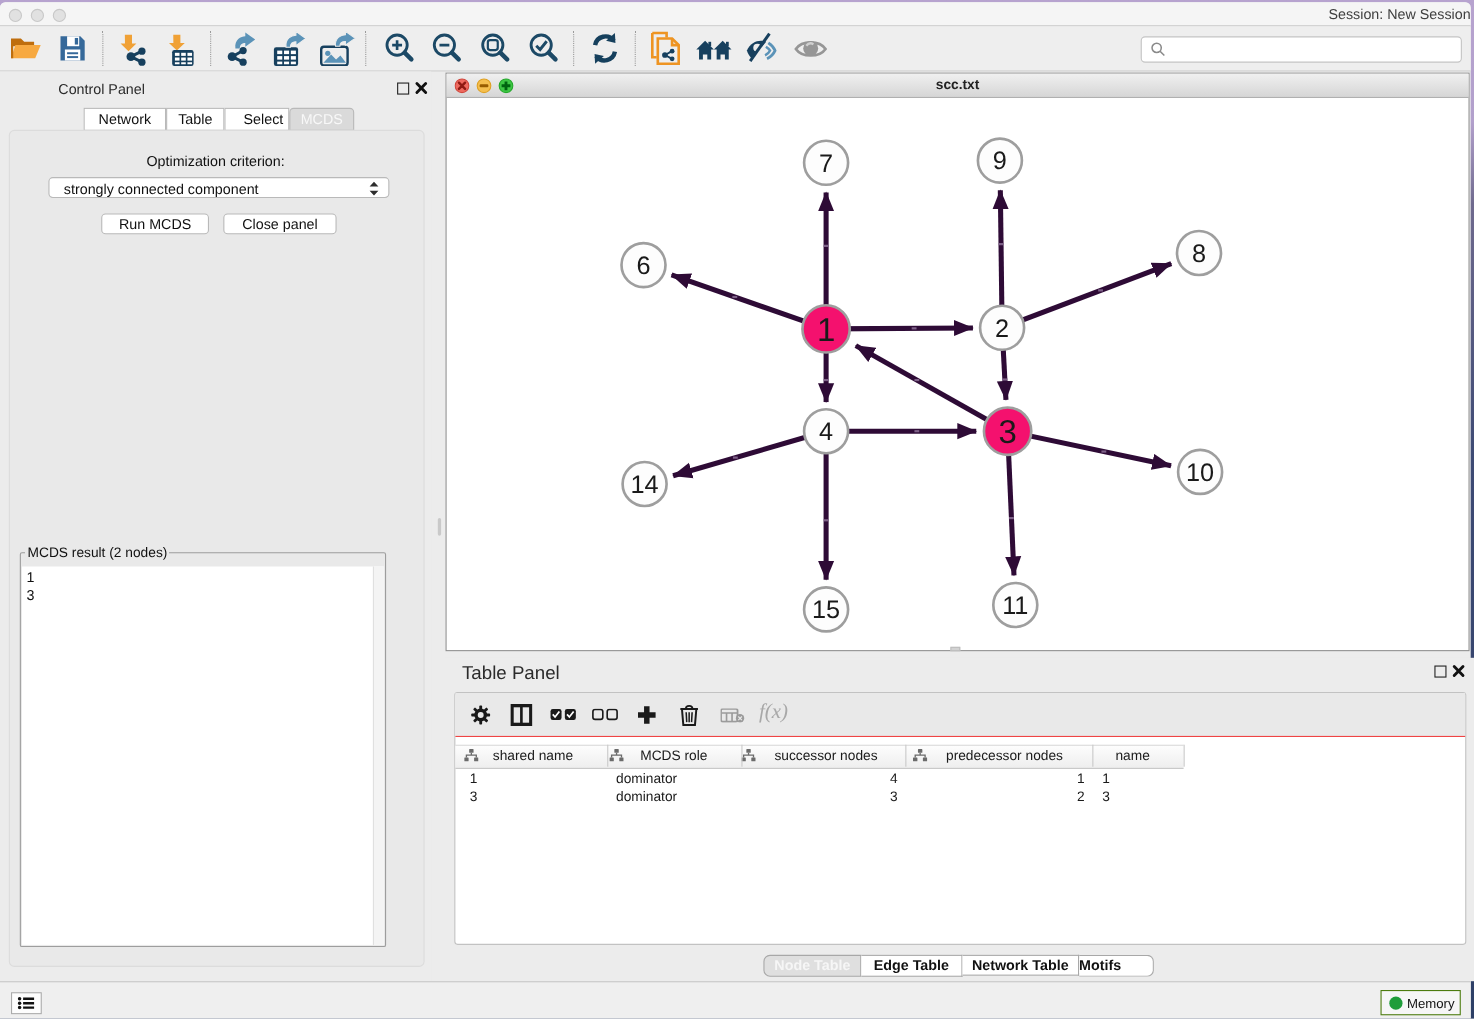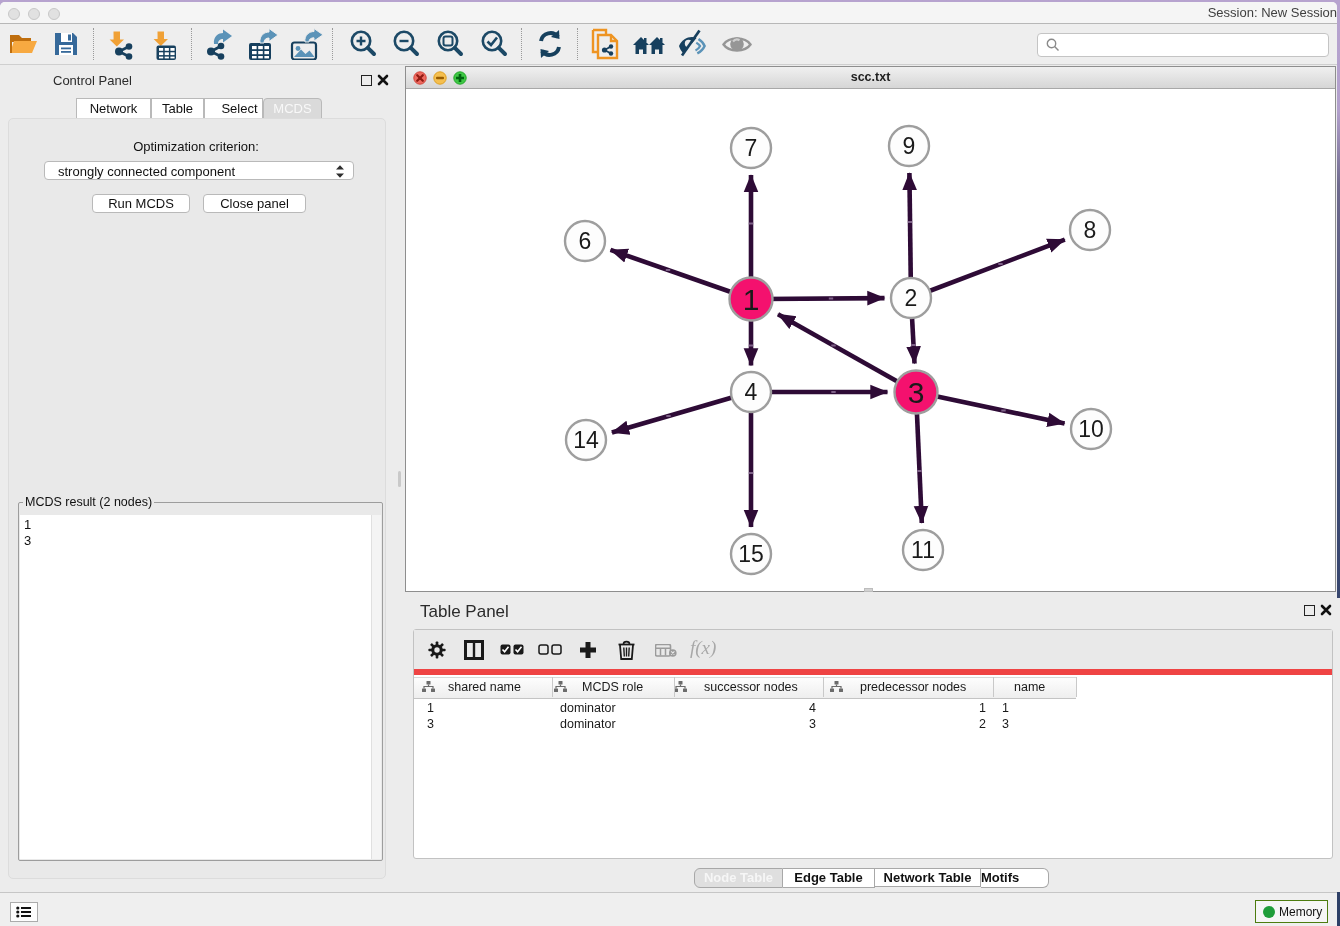--- a/index.html
+++ b/index.html
@@ -22,21 +22,21 @@
   .tab{position:absolute;top:33px;height:21px;box-sizing:border-box;background:#fff;border:1px solid #b9b9b9;font-size:13px;color:#111;text-align:center;line-height:19px;}
   #cp-inner{position:absolute;left:8px;top:53px;width:376px;height:759px;background:#e9e9e9;border:1px solid #dcdcdc;border-radius:5px;}
   
   #nframe{position:absolute;left:405px;top:64px;width:931px;height:526px;background:#fff;border:1px solid #8e8e8e;box-sizing:border-box;}
   #ntitle{position:absolute;left:0;top:0;width:100%;height:21px;background:linear-gradient(#f0f0f0,#d6d6d6);border-bottom:1px solid #a8a8a8;}
   #ntext{position:absolute;width:100%;top:3px;text-align:center;font-size:12.5px;font-weight:600;color:#222;}
   
   #tpanel{position:absolute;left:405px;top:596px;width:935px;height:294px;background:#ececec;}
   #tp-title{position:absolute;left:15px;top:4px;font-size:17px;color:#2b2b2b;}
   #tbox{position:absolute;left:8px;top:31px;width:920px;height:230px;background:#fff;border:1px solid #c2c2c2;border-radius:3px;box-sizing:border-box;}
-  #ttoolbar{position:absolute;left:0;top:0;width:100%;height:39px;background:#e9e9e9;border-bottom:6px solid #ef4444;text-decoration:underline;}
+  #ttoolbar{position:absolute;left:0;top:0;width:100%;height:39px;background:#e9e9e9;border-bottom:1px solid #ef4444;text-decoration:underline;}
   
   #statusbar{position:absolute;left:0;top:890px;width:100%;height:36px;background:#efefef;border-top:1px solid #c6c6c6;}
 </style>
 </head>
 <body>
 <div id="win">
   <div id="titlebar">
     <div class="tl" style="left:8px;"></div>
     <div class="tl" style="left:28px;"></div>
     <div class="tl" style="left:48px;"></div>
@@ -204,21 +204,21 @@
     <div class="abs" style="left:0;top:74px;width:392px;text-align:center;font-size:13px;color:#111;">Optimization criterion:</div>
     <div class="abs" style="left:44px;top:96px;width:310px;height:19px;background:#fff;border:1px solid #b9b9b9;border-radius:4px;box-sizing:border-box;">
       <span class="abs" style="left:13px;top:2px;font-size:13px;color:#111;">strongly connected component</span>
       <svg class="abs" style="right:7px;top:2px;" width="12" height="15" viewBox="0 0 12 15">
           <path d="M2 5.5 L6 1.2 L10 5.5 Z M2 9.5 L6 13.8 L10 9.5 Z" fill="#2d2d2d"></path>
         </svg>
     </div>
     <div class="abs" style="left:92px;top:129px;width:98px;height:19px;background:#fff;border:1px solid #b9b9b9;border-radius:4px;box-sizing:border-box;text-align:center;font-size:13px;line-height:17px;color:#111;">Run MCDS</div>
     <div class="abs" style="left:203px;top:129px;width:103px;height:19px;background:#fff;border:1px solid #b9b9b9;border-radius:4px;box-sizing:border-box;text-align:center;font-size:13px;line-height:17px;color:#111;">Close panel</div>
 
-    <fieldset class="abs" style="left:18px;top:430px;width:365px;height:366px;border:1px solid #9d9d9d;border-radius:2px;margin:0;padding:0;box-sizing:border-box;background:#e9e9e9;">
+    <fieldset class="abs" style="left:18px;top:430px;width:333px;height:366px;border:1px solid #9d9d9d;border-radius:2px;margin:0;padding:0;box-sizing:border-box;background:#e9e9e9;">
       <legend style="font-size:12.5px;color:#111;margin-left:4px;padding:0 2px;">MCDS result (2 nodes)</legend>
       <div style="position:absolute;left:1px;top:6px;right:1px;bottom:1px;background:#fff;">
         <div style="position:absolute;left:4px;top:2px;font-size:13px;line-height:16px;color:#111;">1<br>3</div>
         <div style="position:absolute;right:0;top:0;bottom:0;width:9px;background:#f4f4f4;border-left:1px solid #e0e0e0;"></div>
       </div>
     </fieldset>
   </div>
 
   <div id="nframe">
     <div id="ntitle">

